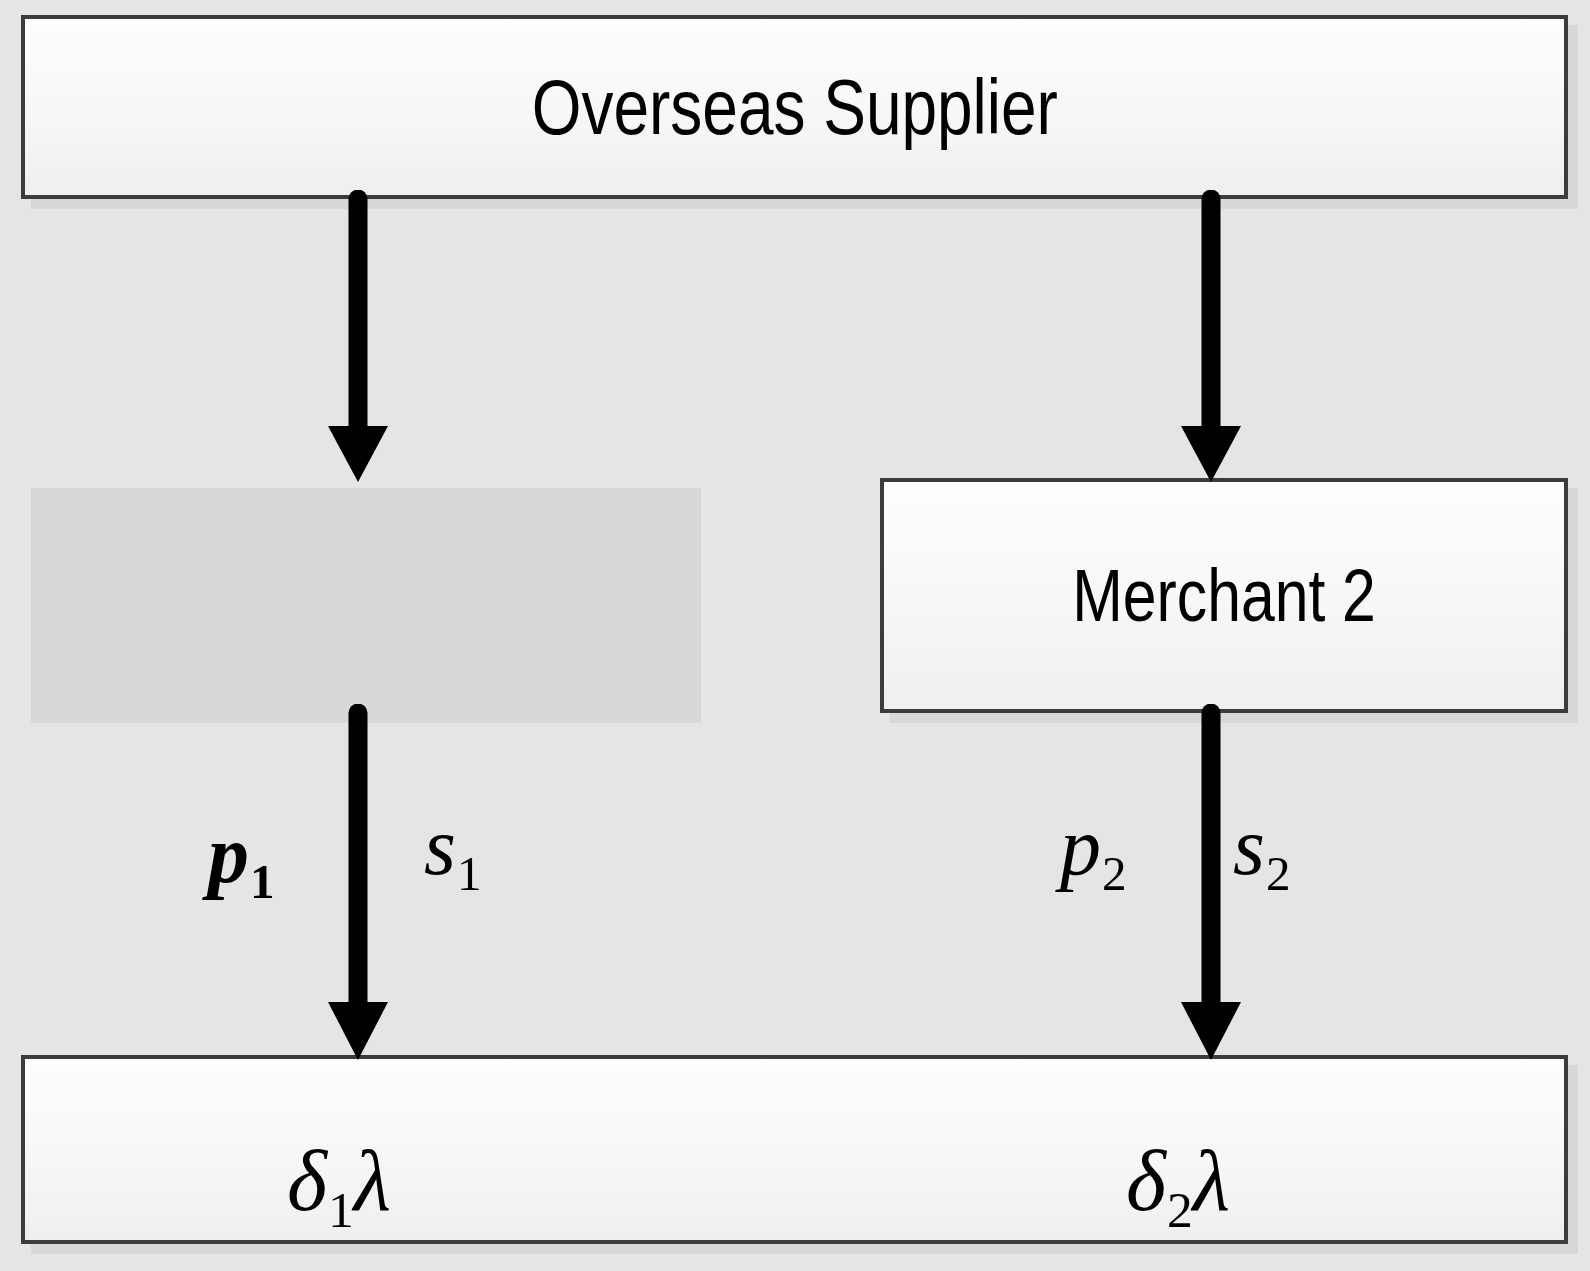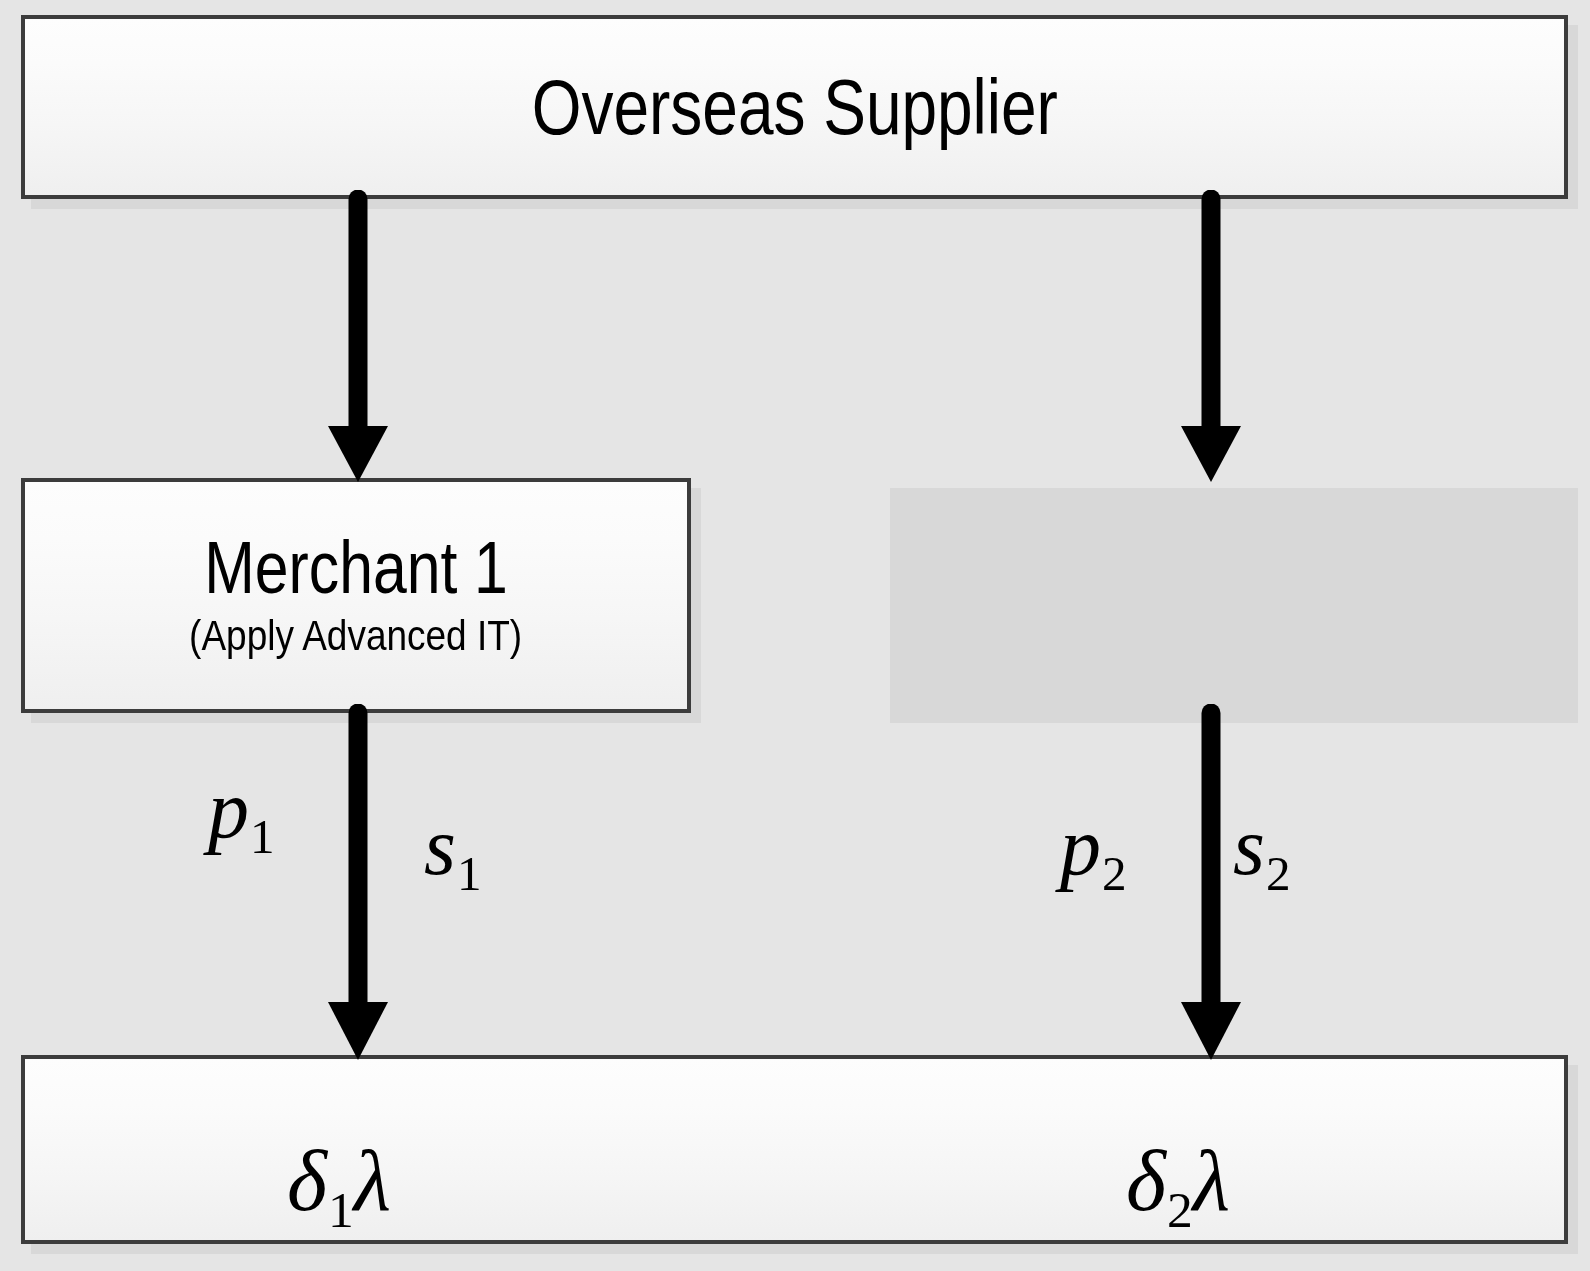--- a/index.html
+++ b/index.html
@@ -119,25 +119,24 @@
 
   <div class="shadow" id="sh-supplier"></div>
   <div class="shadow" id="sh-merchant1"></div>
   <div class="shadow" id="sh-merchant2"></div>
   <div class="shadow" id="sh-consumer"></div>
 
   <div class="node" id="box-supplier">
     <div class="title-lg">Overseas Supplier</div>
   </div>
 
-  <div class="node" id="box-merchant1">
-    <div class="title-md">Merchant 1</div>
-    <div class="title-sub">(Apply Advanced IT)</div>
+
+  <div class="node" id="box-merchant2">
+    <div class="title-md">Merchant 2</div>
   </div>
-
 
   <div class="node" id="box-consumer"></div>
 
   <div id="consumer-row">
     <div class="slot" style="left:266px; top:40px;">
       <span class="math math-sym"><span>δ</span><span class="sub">1</span><span>λ</span></span>
     </div>
 
 
     <div class="slot" style="left:1105px; top:40px;">
@@ -158,21 +157,21 @@
   <svg class="arrow" style="left:322px; top:704px;" width="76" height="360" viewBox="0 0 76 360">
     <path d="M36 9 L36 300" stroke="#000000" stroke-width="19" stroke-linecap="round" fill="none"></path>
     <path d="M6 298 L66 298 L36 356 Z" fill="#000000"></path>
   </svg>
 
   <svg class="arrow" style="left:1175px; top:704px;" width="76" height="360" viewBox="0 0 76 360">
     <path d="M36 9 L36 300" stroke="#000000" stroke-width="19" stroke-linecap="round" fill="none"></path>
     <path d="M6 298 L66 298 L36 356 Z" fill="#000000"></path>
   </svg>
 
-  <div class="edge-label" style="left:208px; top:763px;">
+  <div class="edge-label" style="left:208px; top:808px;font-weight:bold;">
     <span class="math math-flow"><span>p</span><span class="sub">1</span></span>
   </div>
 
   <div class="edge-label" style="left:424px; top:800px;">
     <span class="math math-flow"><span>s</span><span class="sub">1</span></span>
   </div>
 
   <div class="edge-label" style="left:1060px; top:800px;">
     <span class="math math-flow"><span>p</span><span class="sub">2</span></span>
   </div>

